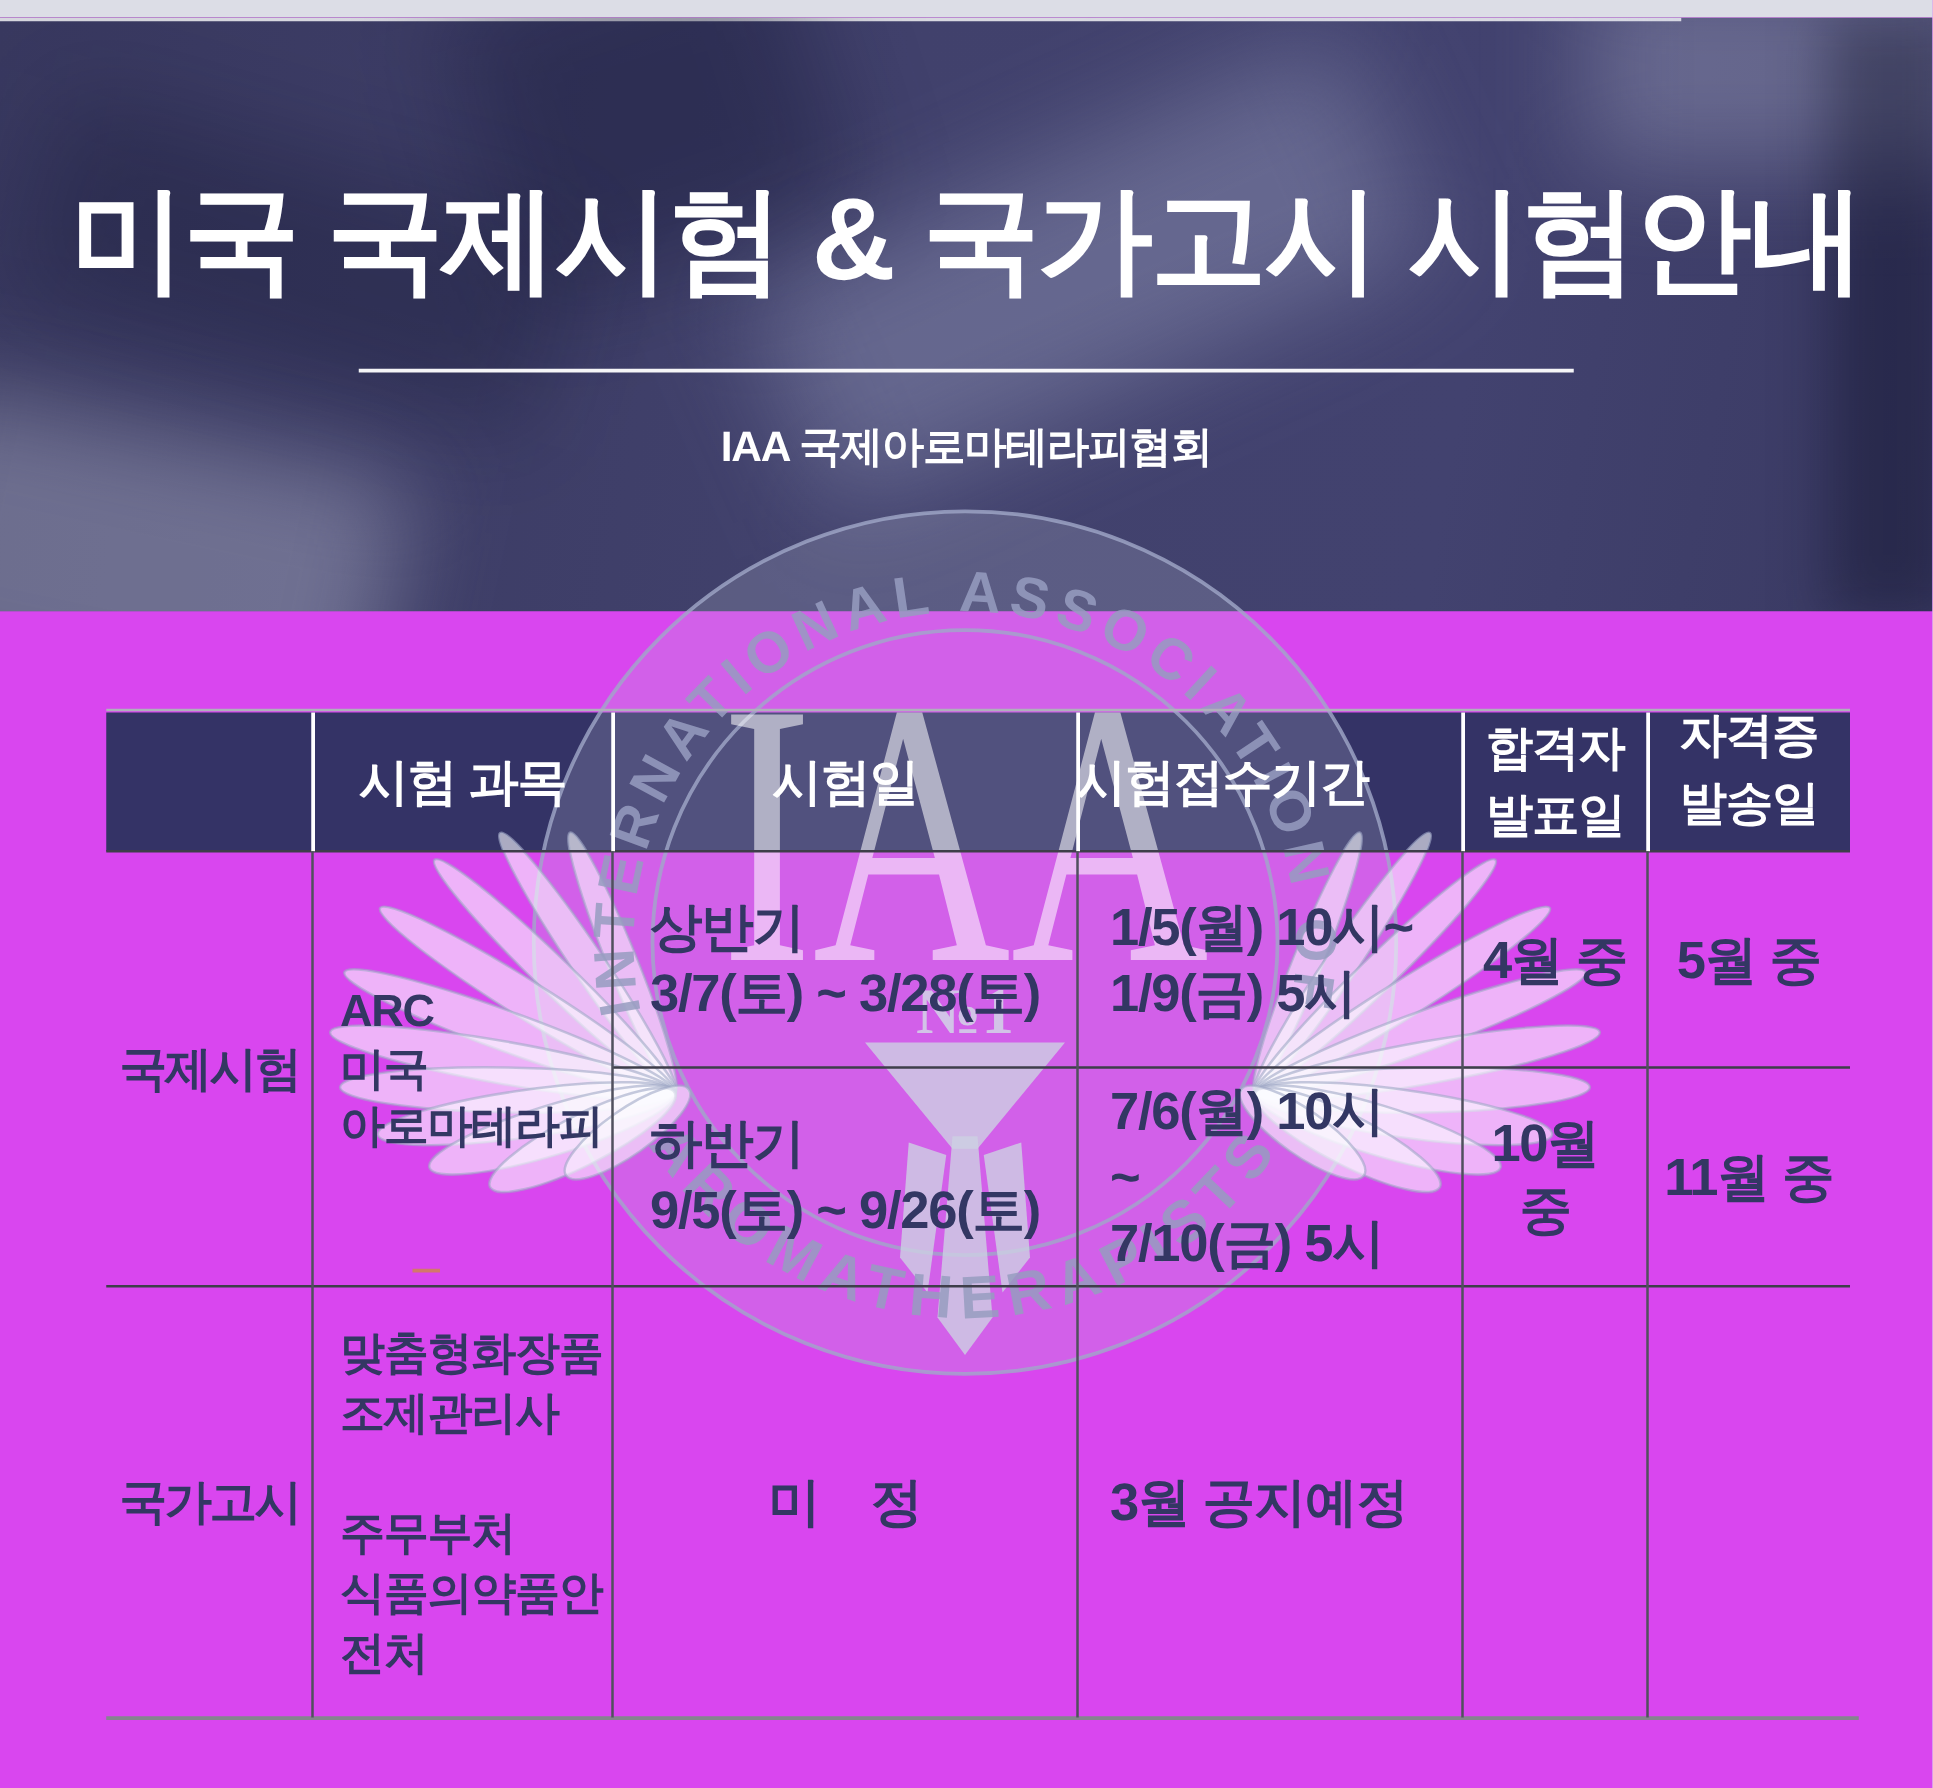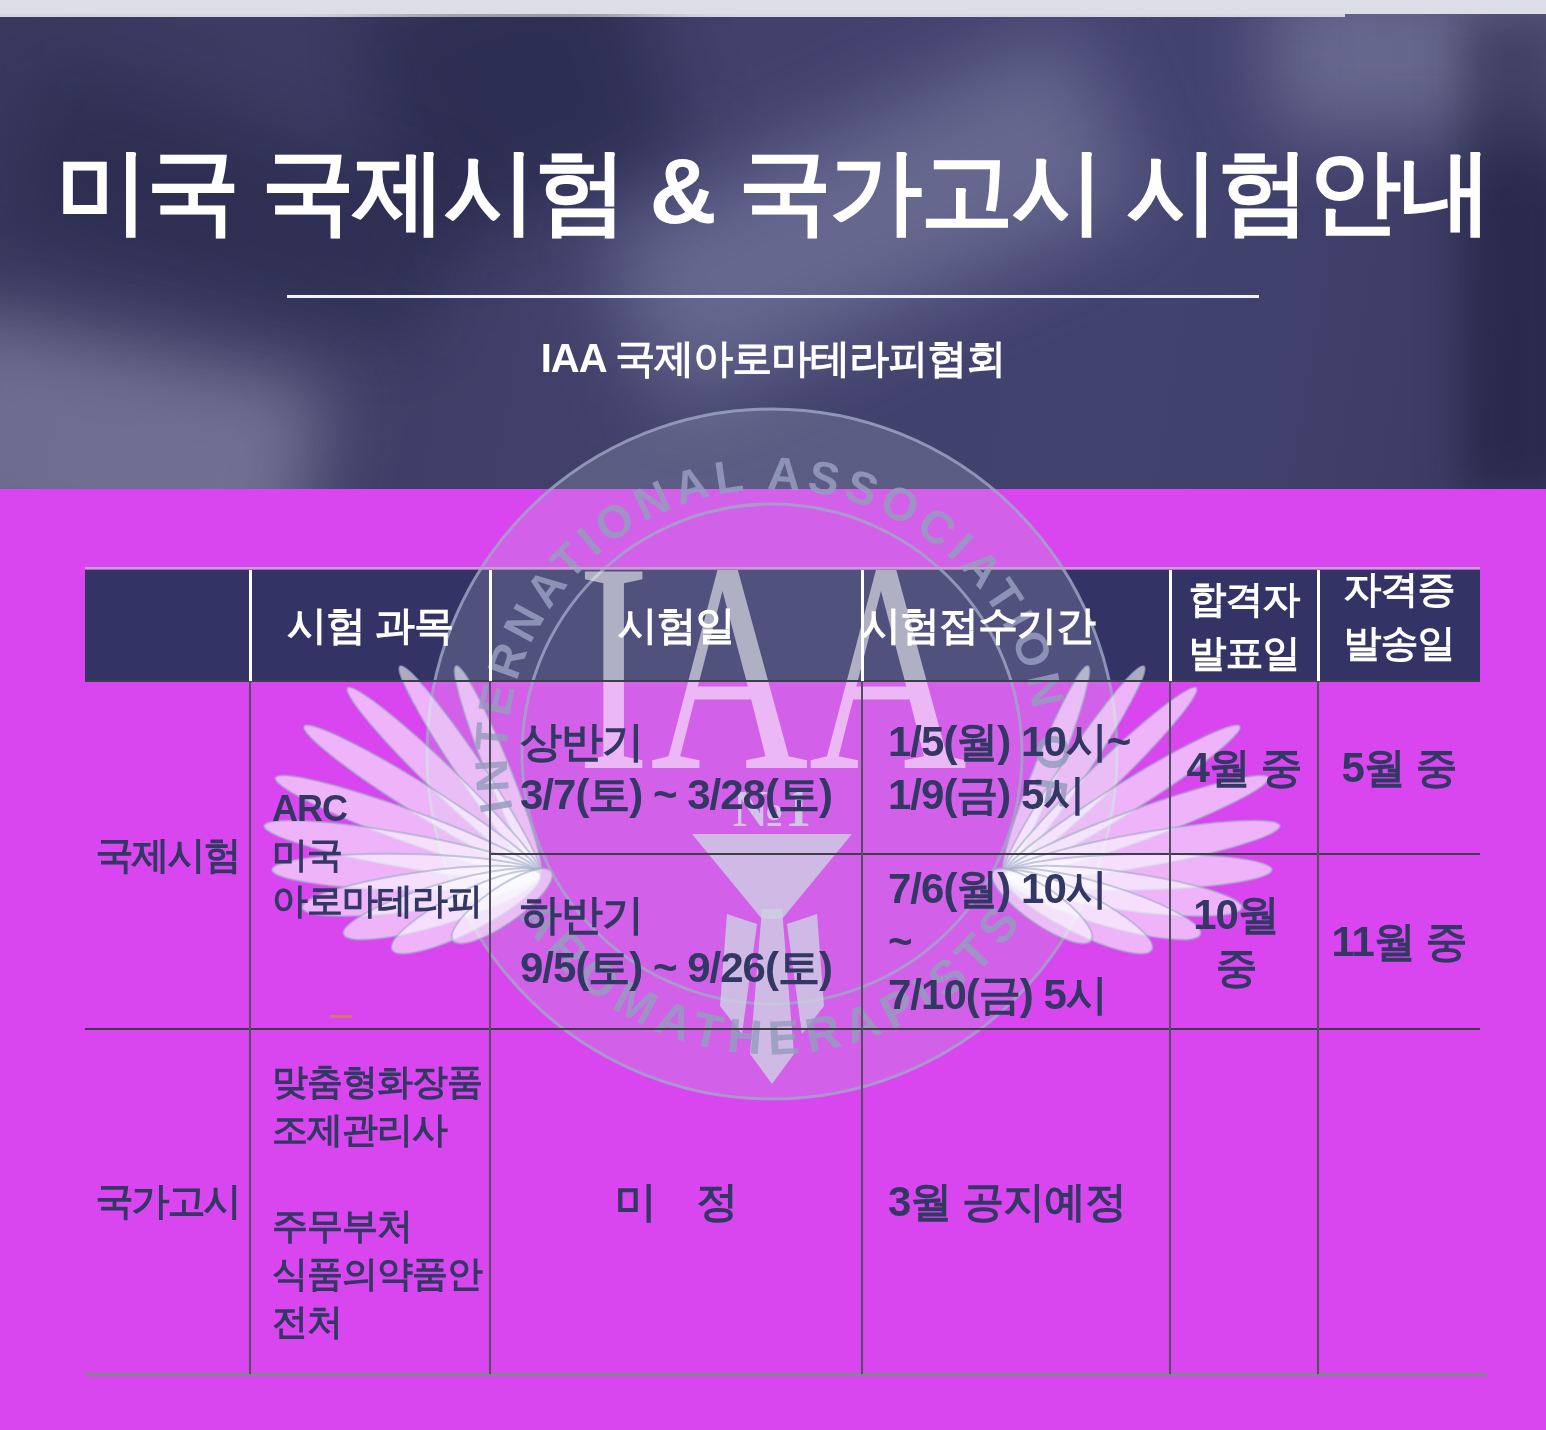--- a/index.html
+++ b/index.html
@@ -18,21 +18,21 @@
   }
   .ph{position:absolute;pointer-events:none;}
   .hero-title{
     position:absolute;left:0;top:122px;width:1546px;height:110px;line-height:110px;
     text-align:center;font-size:93px;font-weight:800;color:#ffffff;letter-spacing:-2px;
     z-index:3;white-space:nowrap;
   }
   .hero-divider{position:absolute;left:287px;top:281px;width:972px;height:3px;background:rgba(255,255,255,.95);z-index:3;}
   .hero-subtitle{
     position:absolute;left:0;top:316px;width:1546px;height:56px;line-height:56px;
-    text-align:center;font-size:40px;font-weight:700;color:#ffffff;z-index:3;letter-spacing:-1px;
+    text-align:center;font-size:34px;font-weight:700;color:#ffffff;z-index:3;letter-spacing:-1px;
   }
   
   .watermark{position:absolute;left:222px;top:380px;width:1100px;height:800px;z-index:1;pointer-events:none;}
   
   .tbl{position:absolute;z-index:2;}
   .hline{position:absolute;z-index:2;}
   .vline{position:absolute;width:2px;background:#50505e;z-index:2;}
   .wsep{position:absolute;width:3px;background:#ffffff;z-index:2;}
   .cell{position:absolute;display:flex;align-items:center;z-index:2;font-weight:700;}
   .cell.center{justify-content:center;text-align:center;}

